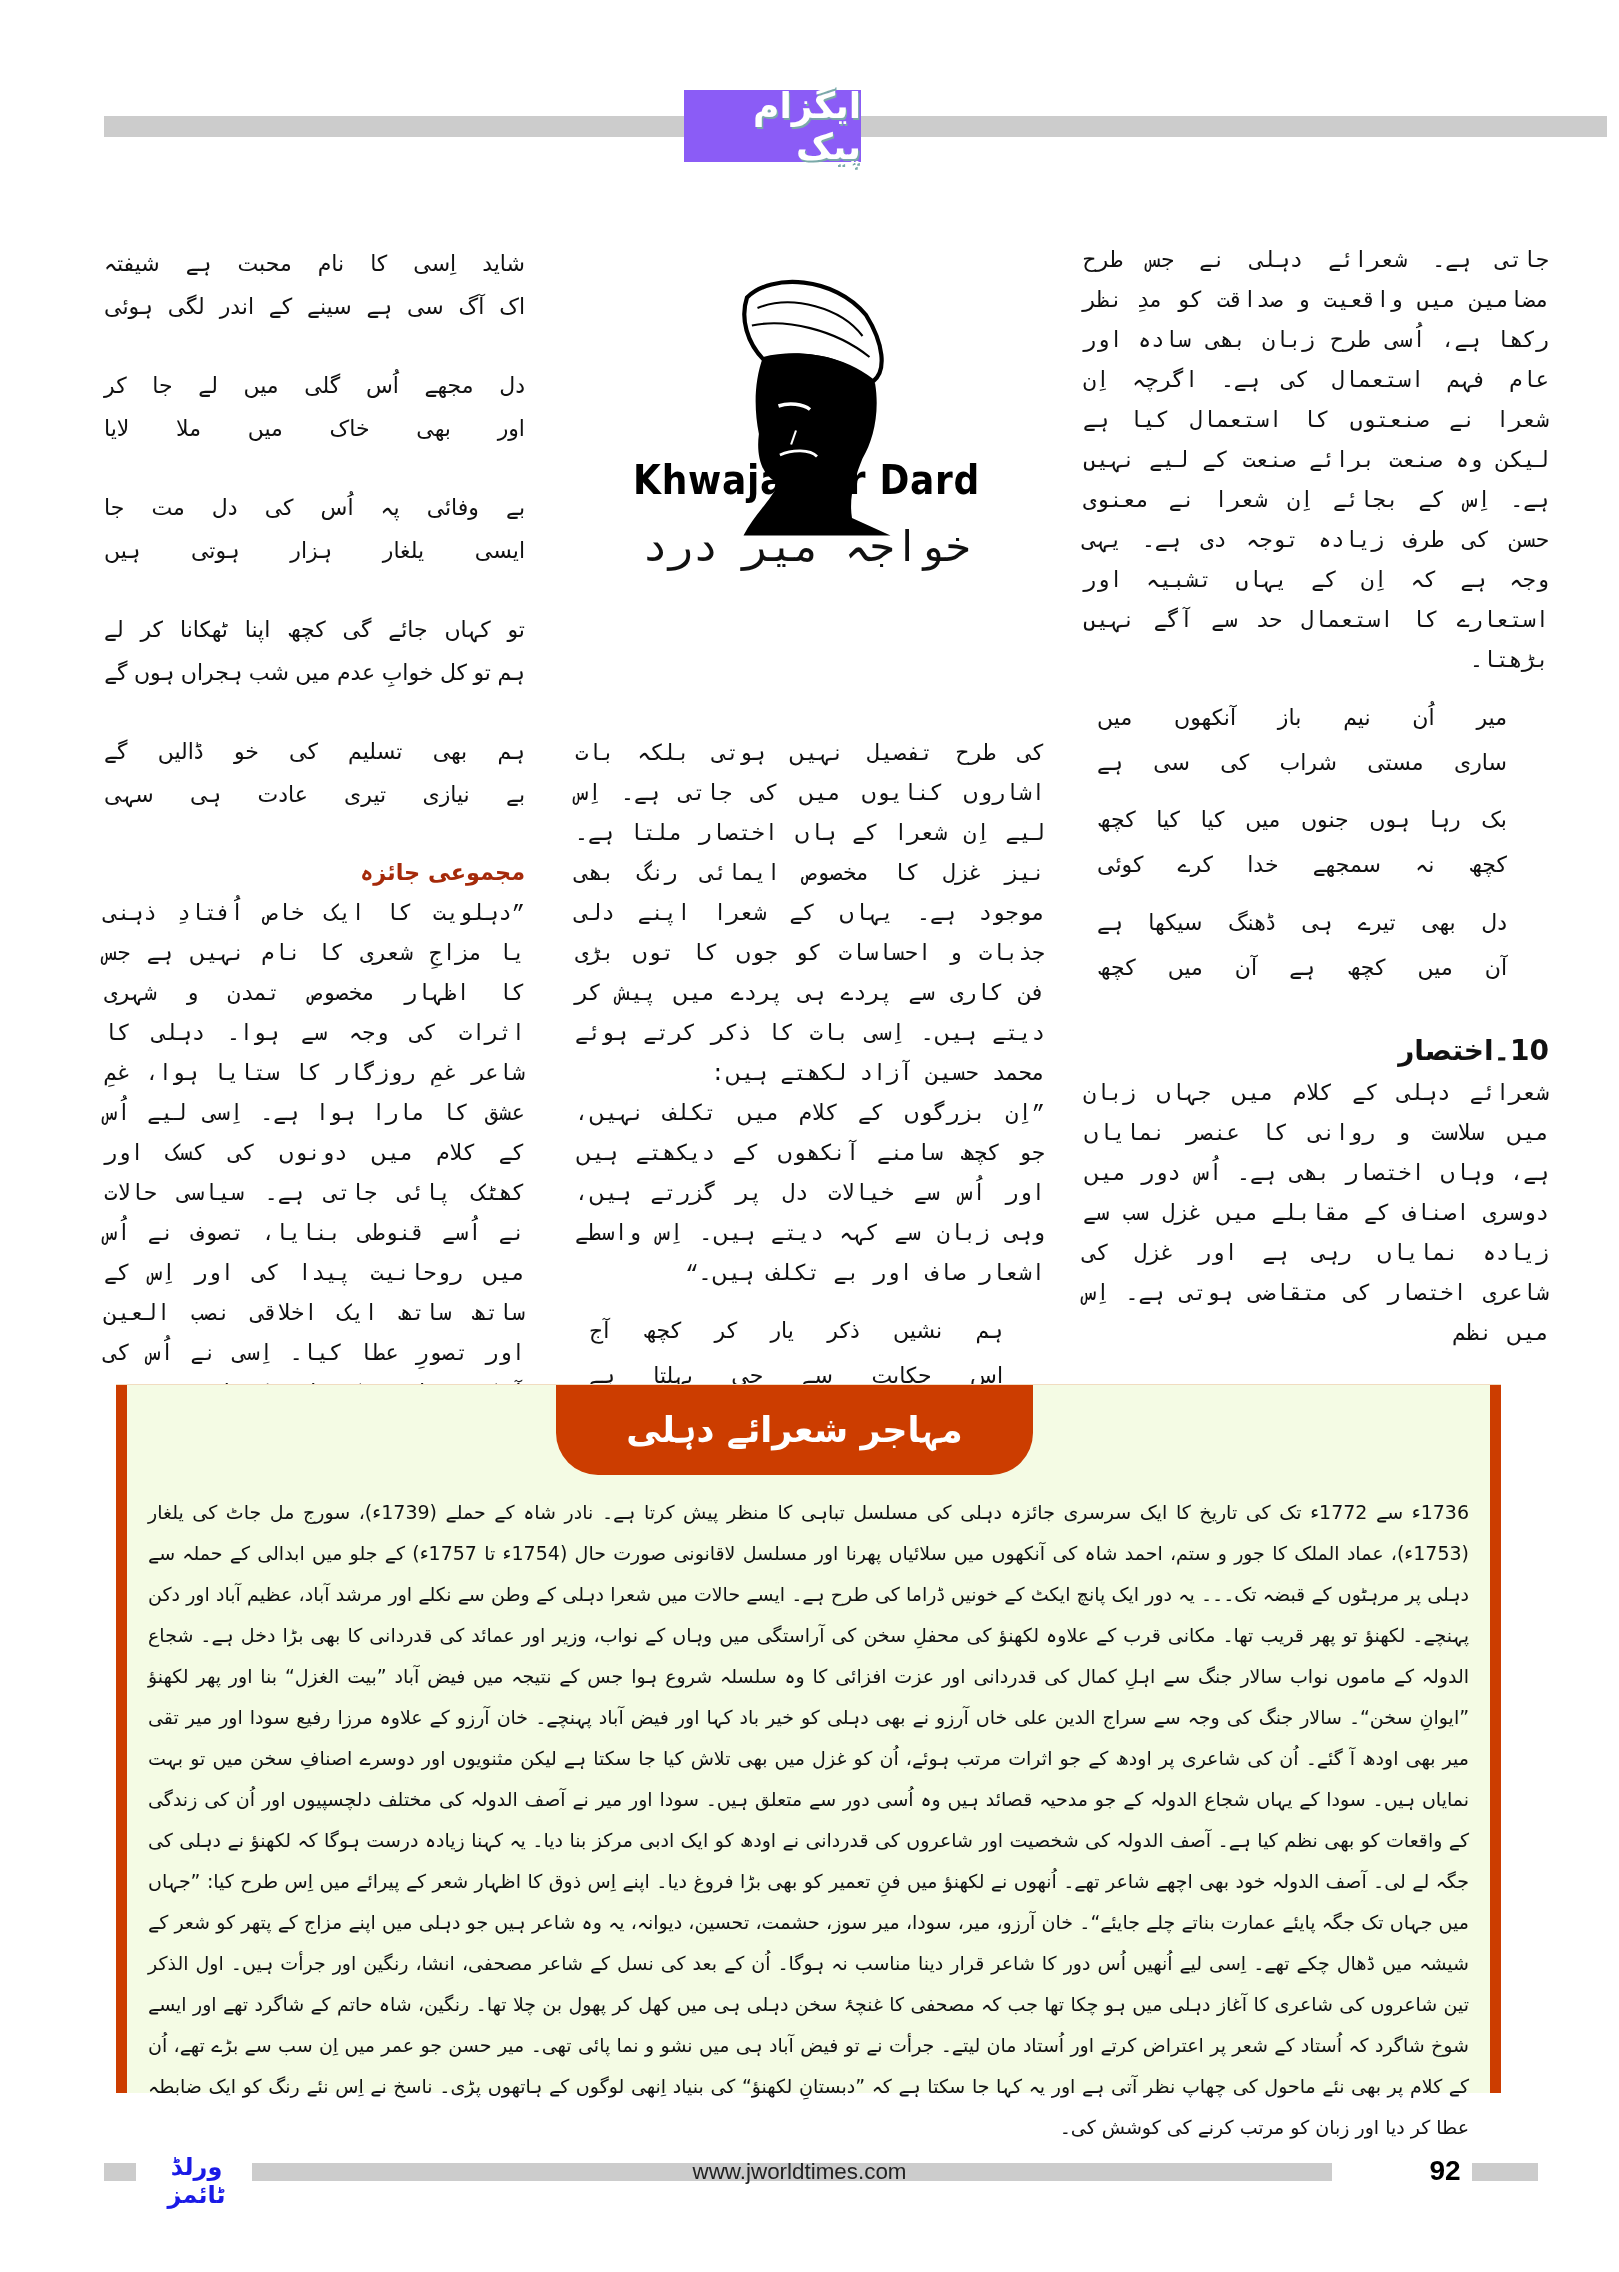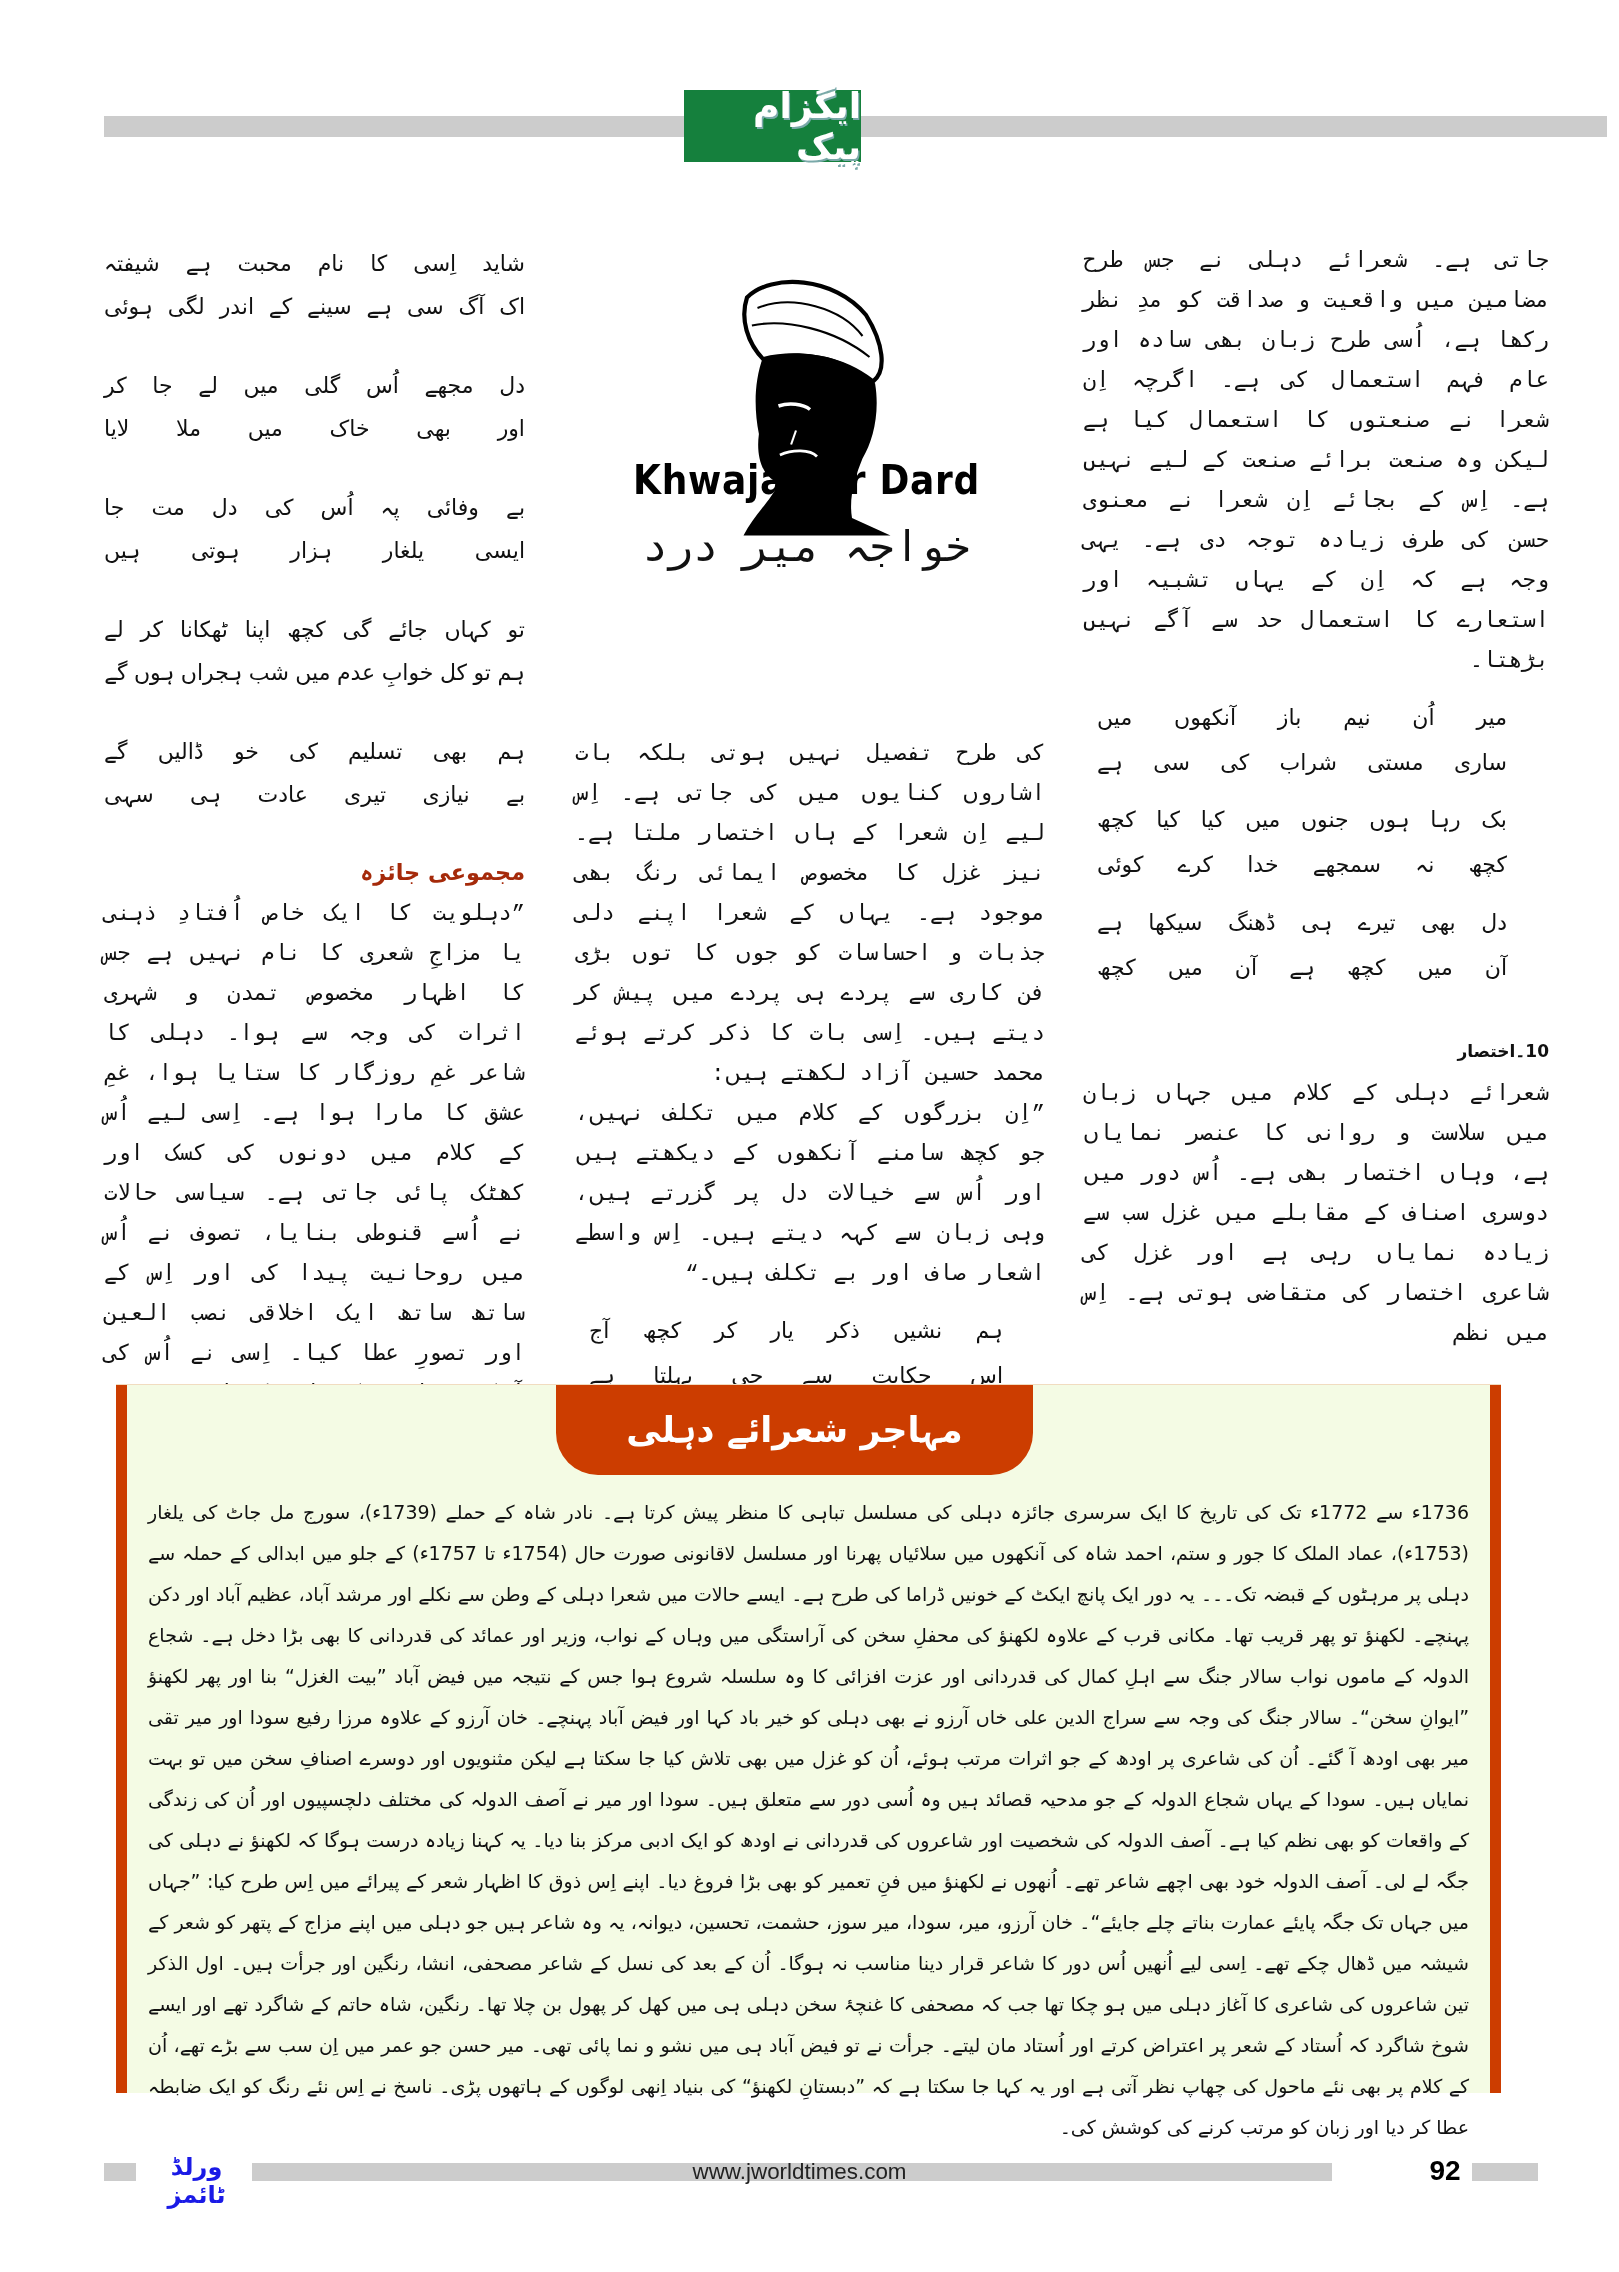--- a/index.html
+++ b/index.html
@@ -4,38 +4,38 @@
 <style>
   html, body { margin: 0; padding: 0; background: #ffffff; }
   body { width: 1619px; height: 2273px; position: relative; overflow: hidden;
          font-family: "DejaVu Sans", sans-serif; color: #111; }
 
   
   .hdr-bar { position: absolute; top: 116px; height: 21px; background: #cccccc; }
   .hdr-bar.left { left: 104px; width: 746px; }
   .hdr-bar.right { left: 861px; width: 746px; }
   .hdr-badge { position: absolute; left: 684px; top: 90px; width: 177px; height: 72px;
-               background: #15803d; display: flex; align-items: center; justify-content: center;
+               background: #8b5cf6; display: flex; align-items: center; justify-content: center;
                color: #ffffff; font-size: 36px; font-weight: bold; direction: rtl;
                text-shadow: 1.4px 2.1px 0 #7aa9a9; }
 
   
   .col { position: absolute; direction: rtl; text-align: justify; font-size: 22px; line-height: 40px; }
   .col p { margin: 0; font-family: Liberation Mono, monospace; }
   .col-right { left: 1083px; top: 242px; width: 466px; }
   .col-mid   { left: 575px;  top: 735px; width: 470px; }
   .col-left  { left: 104px;  top: 242px; width: 421px; }
 
   .couplet { margin: 12.6px 0 0 0; padding: 0 42px 0 14px; }
   .couplet .line { display: flex; justify-content: space-between; font-size: 22px; line-height: 45px; direction: rtl; }
   .couplet .line span { white-space: nowrap; }
   .col-left .couplet { padding: 0 0 0 0; margin-bottom: 36px; margin-top: 0; }
   .col-left .couplet .line { line-height: 43px; }
 
-  .subhead { font-weight: bold; font-size: 17px; margin: 41px 0 4.2px 0; }
+  .subhead { font-weight: bold; font-size: 28px; margin: 41px 0 4.2px 0; }
   .subhead.red { color: #a52a0a; font-size: 22.4px; margin: 9.8px 0 2.8px 0; }
 
   
   .portrait { position: absolute; left: 603px; top: 266px; width: 407px; height: 308px; }
   .portrait-title-en { position: absolute; left: 603px; top: 459px; width: 407px; text-align: center;
                        font-family: "DejaVu Sans", sans-serif; font-weight: bold; font-size: 36px;
                        letter-spacing: 0.7px; color: #000; transform: scaleY(1.15); }
   .portrait-title-ur { position: absolute; left: 603px; top: 522px; width: 407px; text-align: center;
                        font-size: 42px; color: #111; direction: rtl; font-family: Liberation Mono, monospace; }
 

